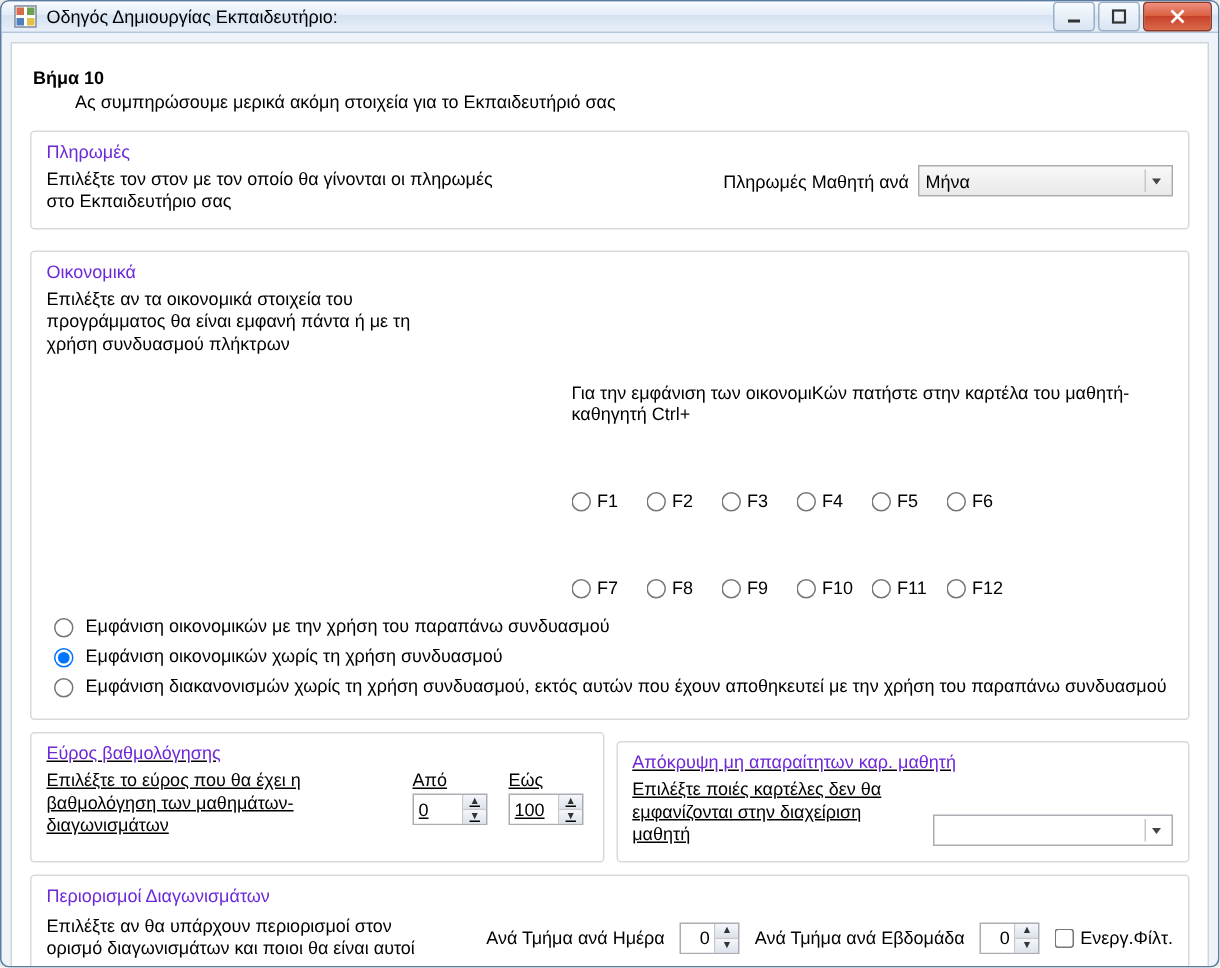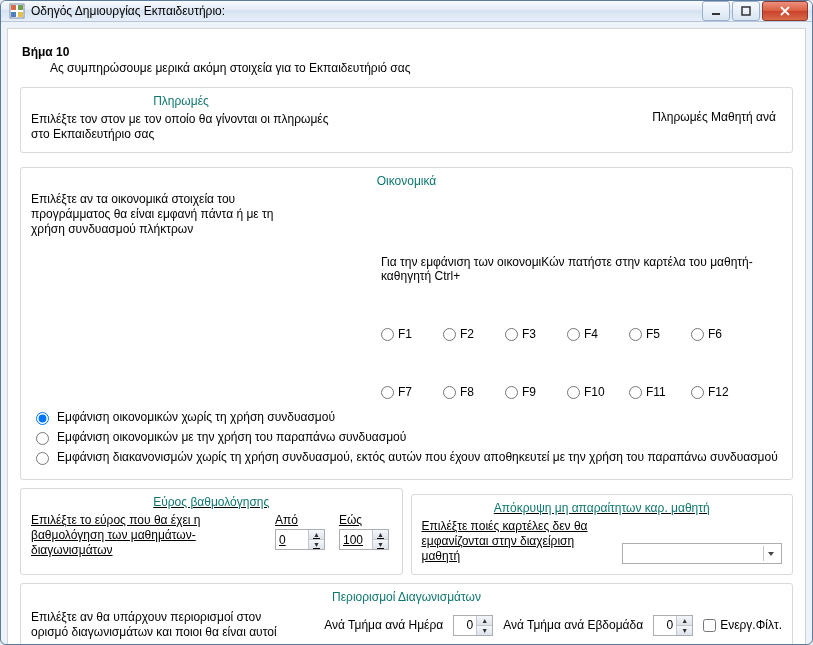--- a/index.html
+++ b/index.html
@@ -72,23 +72,22 @@
     border-radius: 3px;
     margin: 0 0 8px 0;
     padding: 8px 10px 10px 10px;
     position: relative;
   }
   .groupbox + .groupbox { margin-top: 6px; }
   .gb-legend {
     position: relative;
     top: -2px;
     font-size: 12px;
-    color: #0f766e;
+    color: #6d28d9;
     margin-bottom: 2px;
-    text-align: center;
   }
   .gb-desc {
     font-size: 12px;
     color: #000;
     line-height: 15px;
   }
   .row-flex { display: flex; align-items: flex-start; }
   .spacer { flex: 1; }
 
   .label-right { margin-right: 6px; white-space: nowrap; align-self: center; }
@@ -113,21 +112,21 @@
     display: flex; align-items: center; justify-content: center;
   }
   .combo .caret svg { width: 8px; height: 8px; }
 
   .fn-caption {
     font-size: 12px;
     margin: 18px 0 6px 0;
     text-align: left;
   }
   .fn-rows { margin-left: 0; }
-  .fn-row { display: flex; gap: 12px; margin-bottom: 4px; margin-top: 44px; }
+  .fn-row { display: flex; margin-bottom: 4px; margin-top: 44px; }
   .radio-wrap { display: inline-flex; align-items: center; gap: 4px; }
   .radio-wrap input { margin: 0; }
   .disp-options { margin-top: 10px; }
   .disp-options .radio-line { display: flex; align-items: center; gap: 5px; margin: 4px 0; }
 
   .two-col { display: flex; gap: 8px; }
   .two-col > .groupbox { flex: 1; text-decoration: underline; }
 
   .spin-group { display: flex; gap: 14px; align-items: flex-end; }
   .spin-col { display: flex; flex-direction: column; align-items: flex-start; gap: 2px; }
@@ -237,20 +236,28 @@
 
     <div class="groupbox">
       <div class="row-flex">
         <div style="max-width:300px">
           <div class="gb-legend">Πληρωμές</div>
           <div class="gb-desc">Επιλέξτε τον στον με τον οποίο θα γίνονται οι πληρωμές στο Εκπαιδευτήριο σας</div>
         </div>
         <div class="spacer"></div>
         <div style="display:flex;align-items:center;margin-top:14px">
           <span class="label-right">Πληρωμές Μαθητή ανά</span>
+          <div class="combo payments-combo">
+            <span>Μήνα</span>
+            <span class="caret">
+              <svg viewBox="0 0 8 8">
+                  <path d="M1 2 L4 6 L7 2 Z" fill="#444"></path>
+                </svg>
+            </span>
+          </div>
         </div>
       </div>
     </div>
 
     <div class="groupbox">
       <div class="gb-legend">Οικονομικά</div>
       <div class="gb-desc" style="max-width:260px">Επιλέξτε αν τα οικονομικά στοιχεία του προγράμματος θα είναι εμφανή πάντα ή με τη χρήση συνδυασμού πλήκτρων</div>
 
       <div class="fn-block">
         <div class="fn-caption">Για την εμφάνιση των οικονομιKών πατήστε στην καρτέλα του μαθητή-καθηγητή Ctrl+</div>
@@ -305,26 +312,26 @@
             <label class="radio-wrap fn-opt">
                 <input type="radio" name="fn" style="">
                 <span>F12</span>
               </label>
           </div>
         </div>
       </div>
 
       <div class="disp-options">
         <label class="radio-line">
+          <input type="radio" name="disp" style="">
+            <span>Εμφάνιση οικονομικών με την χρήση του παραπάνω συνδυασμού</span>
+        </label>
+        <label class="radio-line">
           <input type="radio" name="disp" checked="" style="">
             <span>Εμφάνιση οικονομικών χωρίς τη χρήση συνδυασμού</span>
-        </label>
-        <label class="radio-line">
-          <input type="radio" name="disp" style="">
-            <span>Εμφάνιση οικονομικών με την χρήση του παραπάνω συνδυασμού</span>
         </label>
         <label class="radio-line">
           <input type="radio" name="disp" style="">
             <span>Εμφάνιση διακανονισμών χωρίς τη χρήση συνδυασμού, εκτός αυτών που έχουν αποθηκευτεί με την χρήση του παραπάνω συνδυασμού</span>
         </label>
       </div>
     </div>
 
     <div class="two-col">
       <div class="groupbox">

